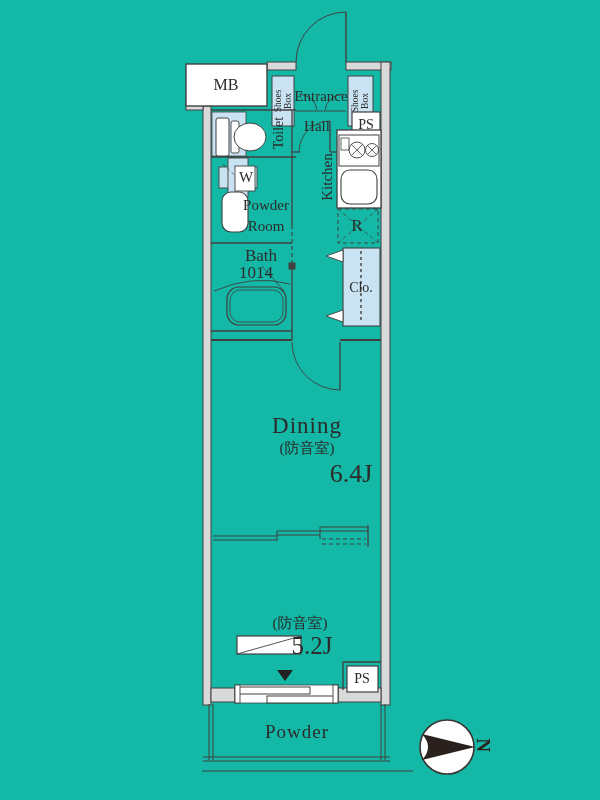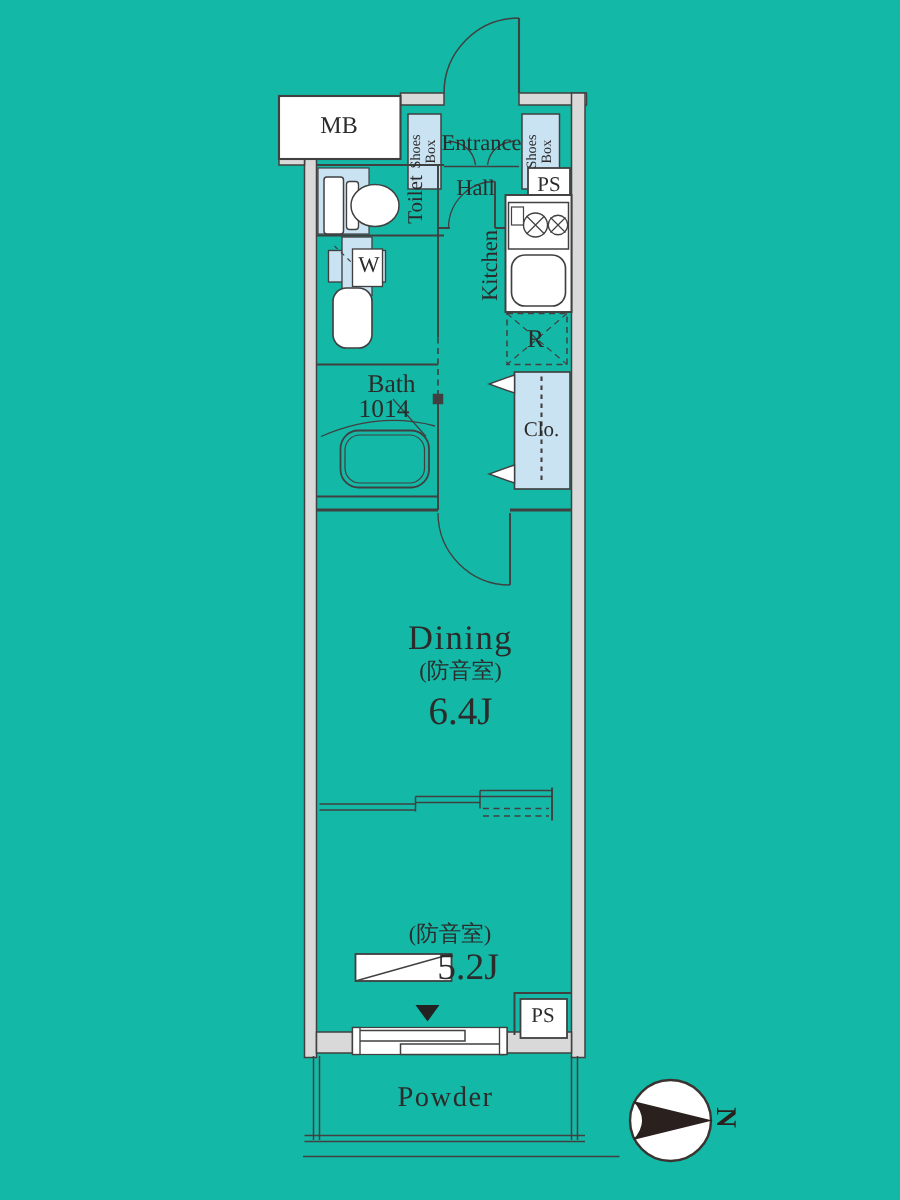--- a/index.html
+++ b/index.html
@@ -22,21 +22,21 @@
   .lbl.wrap{white-space:normal;}
   .s9{font-size:9.5px;line-height:10px;}
   .s12{font-size:14px;}
   .s14{font-size:14px;}
   .s15{font-size:15px;}
   .s16{font-size:16px;}
   .s17{font-size:17px;}
   .s19{font-size:19px;letter-spacing:1px;}
   .s23{font-size:23px;letter-spacing:1px;}
   .s25{font-size:25px;}
-  .s26{font-size:26px;}
+  .s26{font-size:26px;margin-left:44px;}
   .north{
     position:absolute;transform:translate(-50%,-50%) rotate(90deg);
     font-size:19px;font-weight:700;color:#2a211e;
   }
 </style>
 </head>
 <body>
 
 <div id="stage">
 
@@ -183,20 +183,21 @@
 
   <div class="lbl s16" style="left:226px;top:85px;">MB</div>
   <div class="lbl s15" style="left:321px;top:97px;">Entrance</div>
   <div class="lbl v wrap s9" style="left:283px;top:101px;width:40px;">Shoes Box</div>
   <div class="lbl v wrap s9" style="left:360px;top:101px;width:40px;">Shoes Box</div>
   <div class="lbl v s14" style="left:279px;top:133px;">Toilet</div>
   <div class="lbl s15" style="left:317px;top:127px;">Hall</div>
   <div class="lbl s12" style="left:366px;top:125px;">PS</div>
   <div class="lbl v s15" style="left:328px;top:177px;">Kitchen</div>
   <div class="lbl s15" style="left:246px;top:178px;">W</div>
+  <div class="lbl wrap s15" style="left:266px;top:216px;width:66px;line-height:21px;">Powder Room</div>
   <div class="lbl s17" style="left:357px;top:226px;">R</div>
   <div class="lbl s17" style="left:261px;top:256px;">Bath</div>
   <div class="lbl s17" style="left:256px;top:273px;">1014</div>
   <div class="lbl s12" style="left:361px;top:288px;">Clo.</div>
 
   <div class="lbl s23" style="left:307px;top:426px;">Dining</div>
   <div class="lbl s15" style="left:307px;top:449px;">(防音室)</div>
   <div class="lbl s26" style="left:307px;top:474px;">6.4J</div>
 
   <div class="lbl s15" style="left:300px;top:624px;">(防音室)</div>

